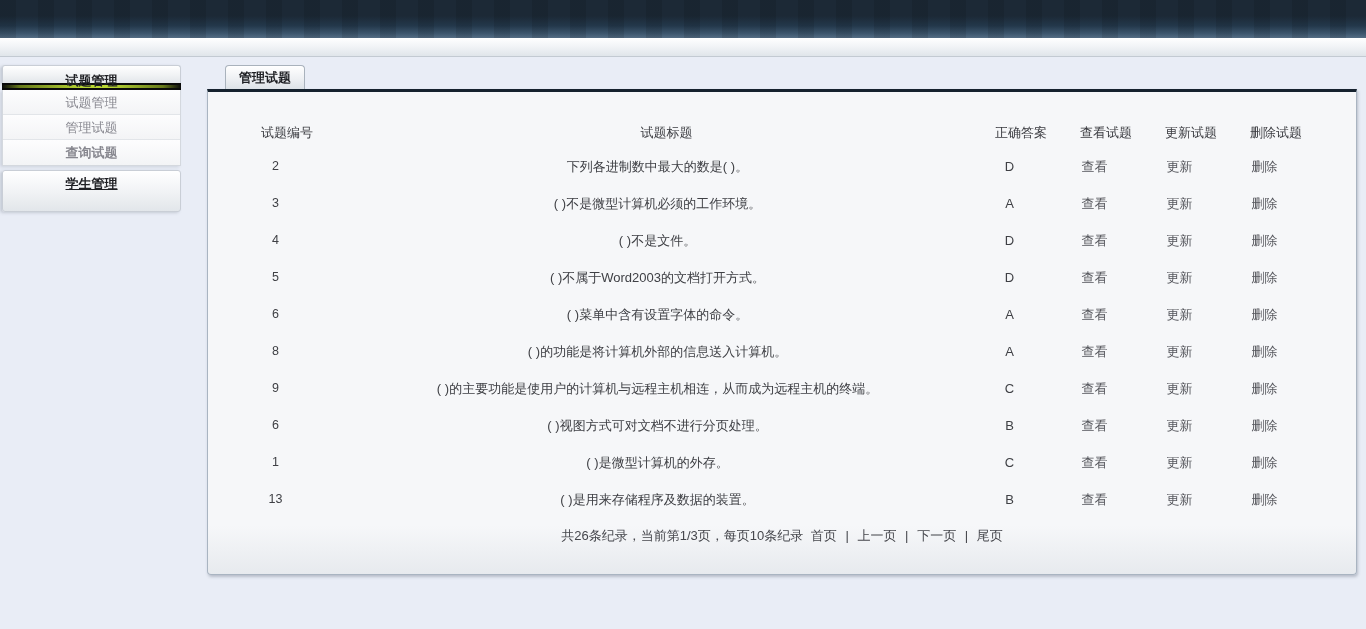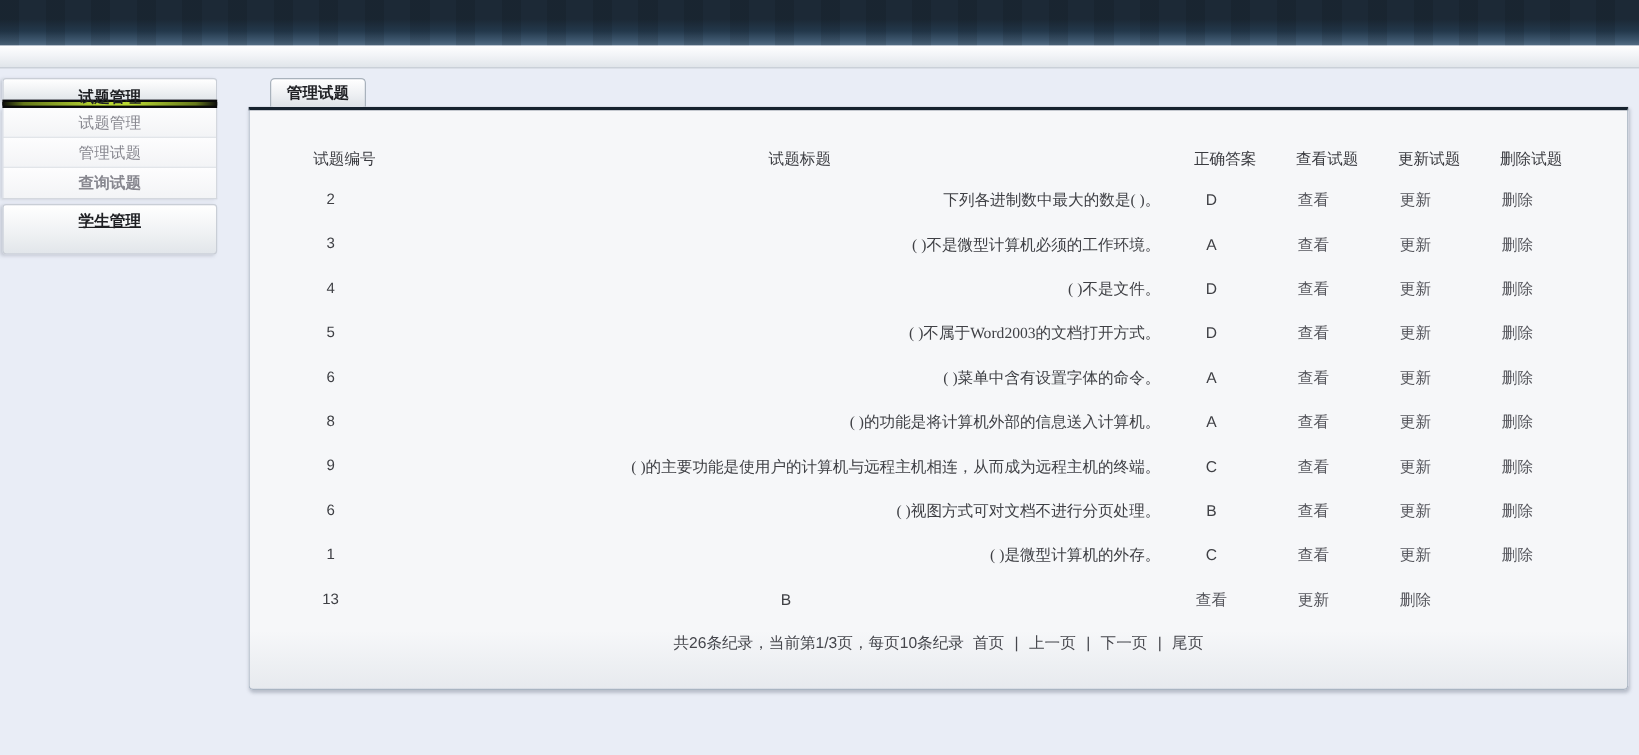--- a/index.html
+++ b/index.html
@@ -78,21 +78,21 @@
   
   .thead, .trow {
     display: grid;
     grid-template-columns: 135px 624px 85px 85px 85px 85px;
   }
   .thead { height: 30px; line-height: 30px; }
   .trow  { height: 37px; line-height: 37px; }
   .hcell { text-align: center; font-size: 13px; color: #3a3b40; padding-left: 23px; }
   .cell  { text-align: center; font-size: 13px; color: #3f4045; white-space: nowrap; }
   .c-id  { font-size: 12.5px; }
-  .c-title { text-align: right; padding-left: 5px; overflow: hidden; font-family: Liberation Serif, serif; }
+  .c-title { text-align: center; padding-left: 5px; overflow: hidden; }
   .rlink { color: #55565c; text-decoration: none; cursor: pointer; }
   
   .pagination {
     margin-top: 9px; text-align: center;
     font-size: 13px; color: #45464c;
   }
   .pagination .plink { color: #45464c; text-decoration: none; cursor: pointer; }
   .pagination .sep { padding: 0 5px; color: #45464c; }
   .pagination .summary { margin-right: 4px; }
 </style>
@@ -199,20 +199,21 @@
             <div class="trow">
     <div class="cell c-id">1</div>
     <div class="cell c-title">( )是微型计算机的外存。</div>
     <div class="cell c-ans">C</div>
     <div class="cell"><a class="rlink">查看</a></div>
     <div class="cell"><a class="rlink">更新</a></div>
     <div class="cell"><a class="rlink">删除</a></div>
   </div>
             <div class="trow">
     <div class="cell c-id">13</div>
+    <div class="cell c-title">( )是用来存储程序及数据的装置。</div>
     <div class="cell c-ans">B</div>
     <div class="cell"><a class="rlink">查看</a></div>
     <div class="cell"><a class="rlink">更新</a></div>
     <div class="cell"><a class="rlink">删除</a></div>
   </div>
           </div>
       </div>
       <div class="pagination">
         <span class="summary">共26条纪录，当前第1/3页，每页10条纪录</span>
         <a class="plink">首页</a>

